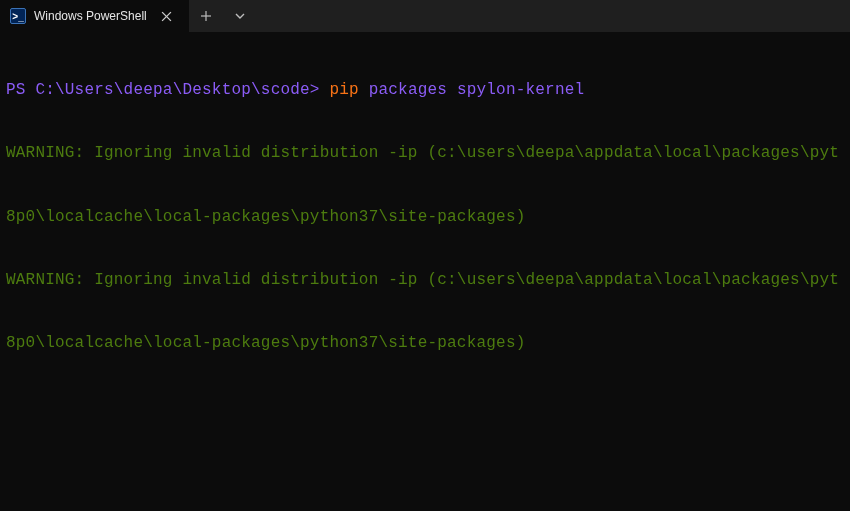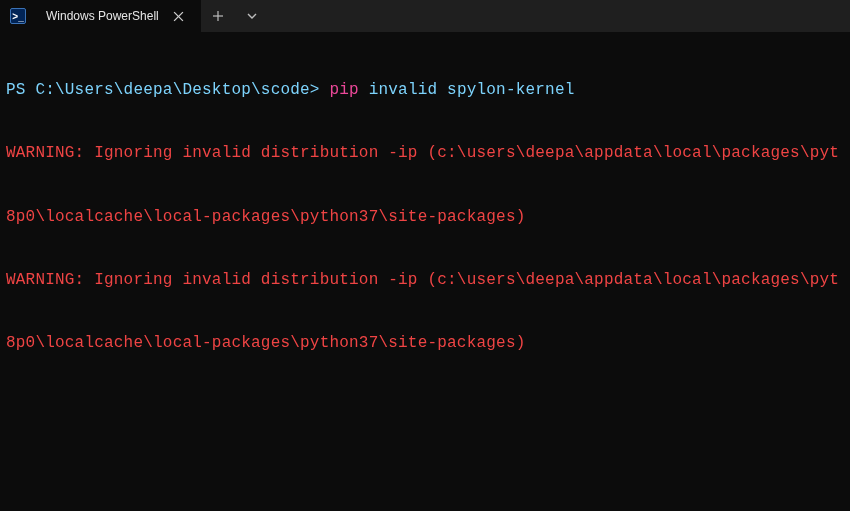--- a/index.html
+++ b/index.html
@@ -37,21 +37,20 @@
     align-items: center;
     justify-content: center;
     font-size: 10px;
     color: #fff;
     font-weight: bold;
     border-radius: 2px;
   }
   .tab .title {
     flex: 1;
     color: #e6e6e6;
-    margin-left: 12px;
   }
   .tab .close {
     width: 24px;
     height: 24px;
     display: flex;
     align-items: center;
     justify-content: center;
     color: #ccc;
     font-size: 14px;
     border-radius: 3px;
@@ -69,23 +68,23 @@
     color: #cccccc;
     font-size: 16px;
     line-height: 21.1px;
     white-space: pre;
     letter-spacing: 0.2px;
   }
   .termline {
     white-space: nowrap;
     overflow: hidden;
   }
-  .c-white { color: #7dd3fc; }
-  .c-yellow { color: #ec4899; }
-  .c-warn  { color: #ef4444; }
+  .c-white { color: #8b5cf6; }
+  .c-yellow { color: #f97316; }
+  .c-warn  { color: #4d7c0f; }
 </style>
 </head>
 <body>
 
 <div class="titlebar">
   <div class="tab">
     <span class="ps-icon">&gt;_</span>
     <span class="title">Windows PowerShell</span>
     <span class="close">
       <svg width="11" height="11" viewBox="0 0 10 10">
@@ -101,21 +100,21 @@
     </svg>
   </div>
   <div class="dropdown">
     <svg width="12" height="12" viewBox="0 0 12 12">
       <polyline points="2,4 6,8 10,4" fill="none" stroke="#bdbdbd" stroke-width="1.4"></polyline>
     </svg>
   </div>
 </div>
 
 <div class="terminal">
-  <div class="termline"><span class="c-white">PS C:\Users\deepa\Desktop\scode&gt; </span><span class="c-yellow">pip </span><span class="c-white">invalid spylon-kernel</span></div>
+  <div class="termline"><span class="c-white">PS C:\Users\deepa\Desktop\scode&gt; </span><span class="c-yellow">pip </span><span class="c-white">packages spylon-kernel</span></div>
   <div class="termline c-warn">WARNING: Ignoring invalid distribution -ip (c:\users\deepa\appdata\local\packages\pyt</div>
   <div class="termline c-warn">8p0\localcache\local-packages\python37\site-packages)</div>
   <div class="termline c-warn">WARNING: Ignoring invalid distribution -ip (c:\users\deepa\appdata\local\packages\pyt</div>
   <div class="termline c-warn">8p0\localcache\local-packages\python37\site-packages)</div>
   
   
   
   
   
   

